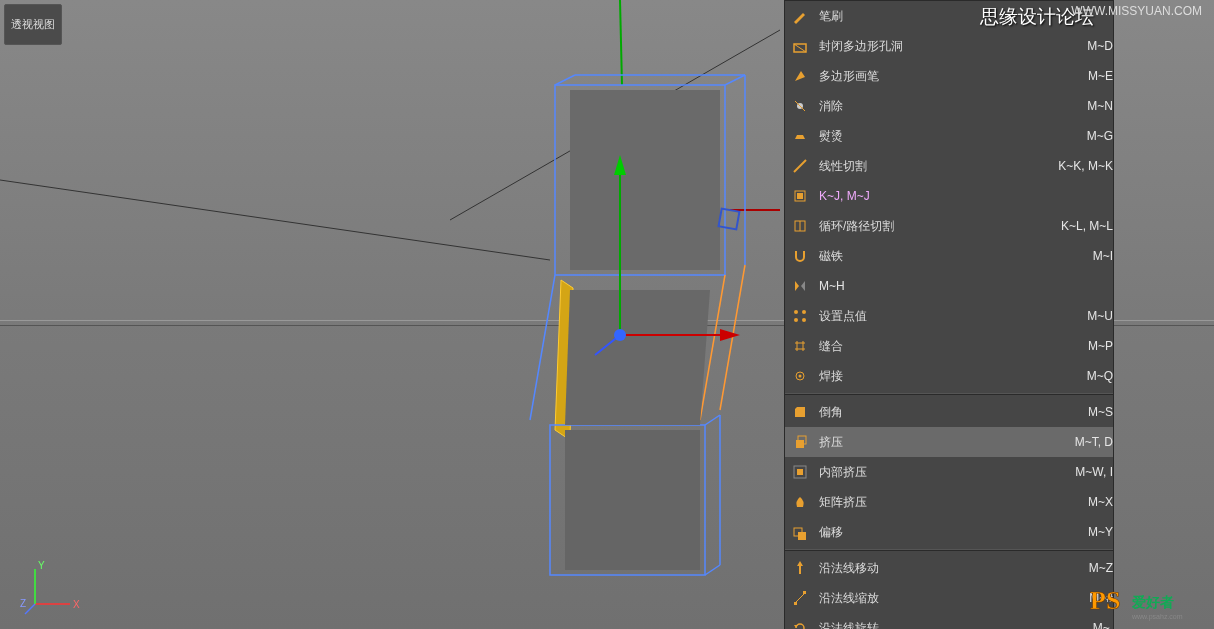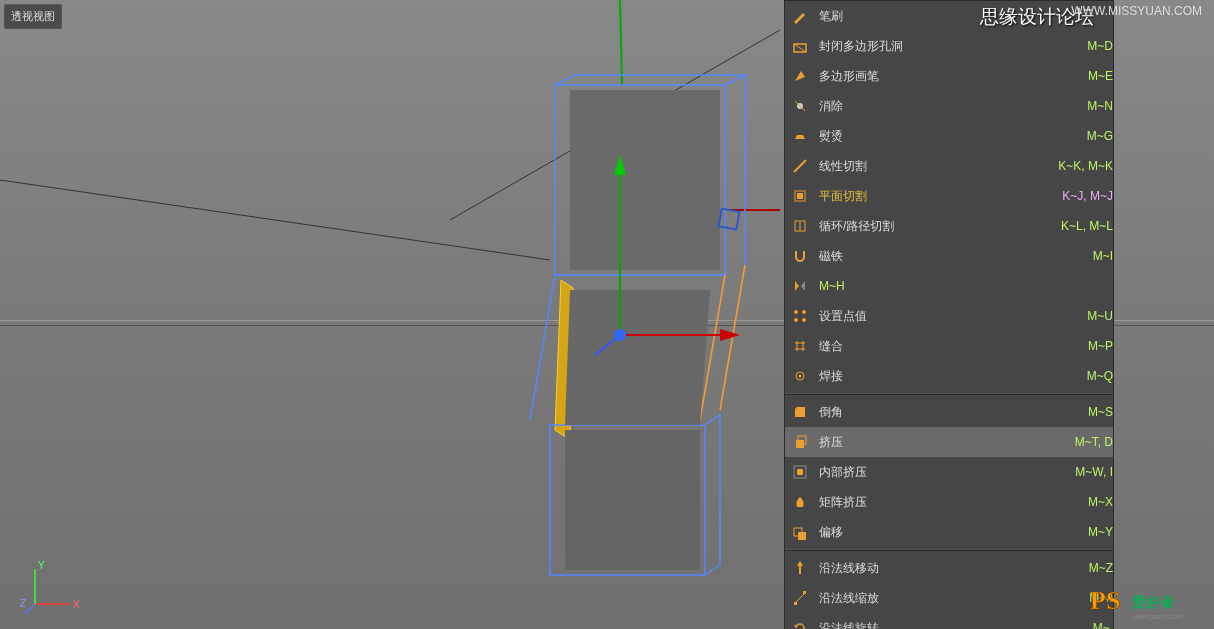--- a/index.html
+++ b/index.html
@@ -1,29 +1,29 @@
 <!DOCTYPE html>
 <html><head>
 <meta charset="utf-8">
 <style>
 *{margin:0;padding:0;box-sizing:border-box;}
 body{background:#7a7a7a;font-family:Arial,"Microsoft YaHei",sans-serif;overflow:hidden;width:1214px;height:629px;position:relative;}
 .viewport{position:absolute;inset:0;background:linear-gradient(to bottom,#888 0%,#7a7a7a 50%,#707070 100%);}
-.view-label{position:absolute;top:4px;left:4px;background:rgba(60,60,60,0.8);color:#ddd;font-size:11px;padding:4px 6px;border:1px solid #555;border-radius:2px;}
+.view-label{position:absolute;top:4px;left:4px;background:rgba(60,60,60,0.8);color:#ddd;font-size:11px;padding:12px 6px;border:1px solid #555;border-radius:2px;}
 .horizon{position:absolute;top:325px;left:0;right:0;height:1px;background:#555;}
 .horizon2{position:absolute;top:320px;left:0;right:0;height:1px;background:#999;}
 .menu{position:absolute;top:0;right:100px;width:330px;background:#464646;border:1px solid #2a2a2a;}
 .menu-item{display:flex;align-items:center;height:30px;padding:0 0 0 4px;cursor:pointer;}
 .menu-item.highlighted{background:#464646;}
 .menu-item.highlighted .label{color:#e8c040;}
 .menu-item.highlighted .shortcut{color:#f0abfc;}
 .menu-item.selected{background:#6a6a6a;}
 .menu-icon{width:22px;height:22px;margin-right:8px;display:flex;align-items:center;justify-content:center;}
 .label{color:#ddd;font-size:12px;flex:1;}
-.shortcut{color:#bef264;font-size:12px;}
+.shortcut{color:#e5e5e5;font-size:12px;}
 .sep{height:2px;background:#2a2a2a;border-top:1px solid #555;margin:2px 0;}
 .watermark-tr{position:absolute;top:4px;right:12px;color:#ddd;font-size:12px;text-align:right;}
 .watermark-tr2{position:absolute;top:4px;right:120px;color:#fff;font-size:19px;text-shadow:1px 1px 2px #000;}
 .watermark-br{position:absolute;bottom:8px;right:24px;margin-top:44px;}
 .axis-indicator{position:absolute;bottom:10px;left:20px;width:60px;height:60px;}
 svg{display:block;}
 </style>
 </head>
 <body>
 
@@ -140,21 +140,20 @@
         <span class="label">线性切割</span>
         <span class="shortcut">K~K, M~K</span>
       </div>
       <div class="menu-item highlighted">
         <span class="menu-icon">
           <svg width="18" height="18">
             <rect x="4" y="4" width="10" height="10" fill="none" stroke="#e8a030"></rect>
             <rect x="6" y="6" width="6" height="6" fill="#e8a030"></rect>
           </svg>
         </span>
-        <span class="label">平面切割</span>
         <span class="shortcut">K~J, M~J</span>
       </div>
       <div class="menu-item">
         <span class="menu-icon">
           <svg width="18" height="18">
             <rect x="4" y="4" width="10" height="10" fill="none" stroke="#e8a030"></rect>
             <line x1="9" y1="4" x2="9" y2="14" stroke="#e8a030"></line>
           </svg>
         </span>
         <span class="label">循环/路径切割</span>

